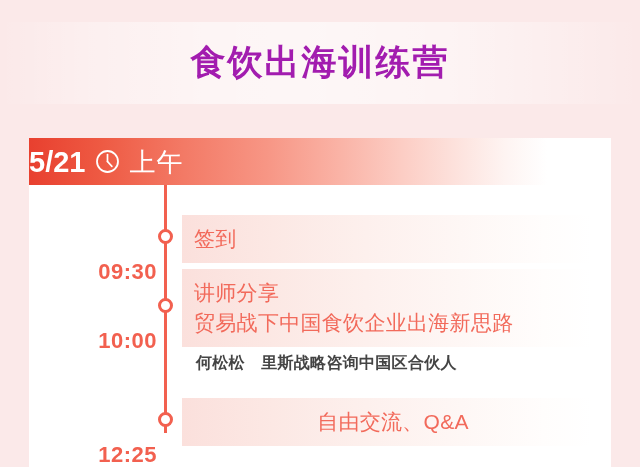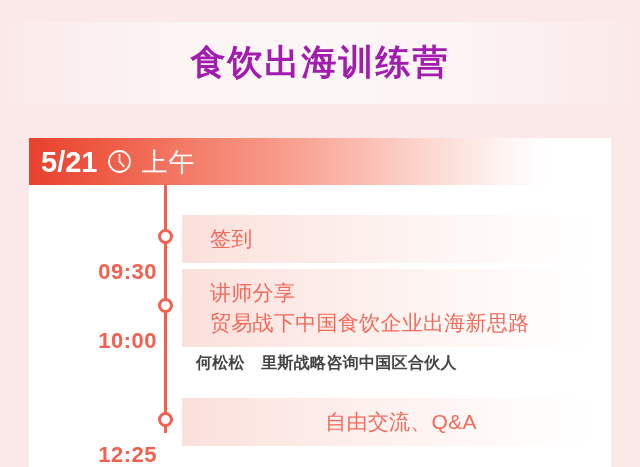--- a/index.html
+++ b/index.html
@@ -68,21 +68,21 @@
                 #ee5a43 14%,
                 #f37a66 30%,
                 #f79685 46%,
                 #fab3a6 60%,
                 #fccdc4 72%,
                 #fde3de 83%,
                 #fef4f2 92%,
                 #ffffff 100%);
     display: flex;
     align-items: center;
-    padding-left: 12px;
+    padding-left: 0;
     box-sizing: border-box;
   }
   .date-text {
     color: #ffffff;
     font-size: 29px;
     font-weight: bold;
     letter-spacing: 0px;
     line-height: 30px;
   }
   .clock-icon {
@@ -162,21 +162,20 @@
                 #ffffff 100%);
     box-sizing: border-box;
     padding: 9px 0 9px 12px;
   }
   .content-line {
     color: #f26a5b;
     font-size: 21px;
     line-height: 30px;
     white-space: nowrap;
     letter-spacing: 0.3px;
-    margin-left: 16px;
   }
   .speaker-line {
     position: absolute;
     left: 167px;
     color: #444444;
     font-size: 16px;
     line-height: 22px;
     white-space: nowrap;
     letter-spacing: 0.3px;
   }

